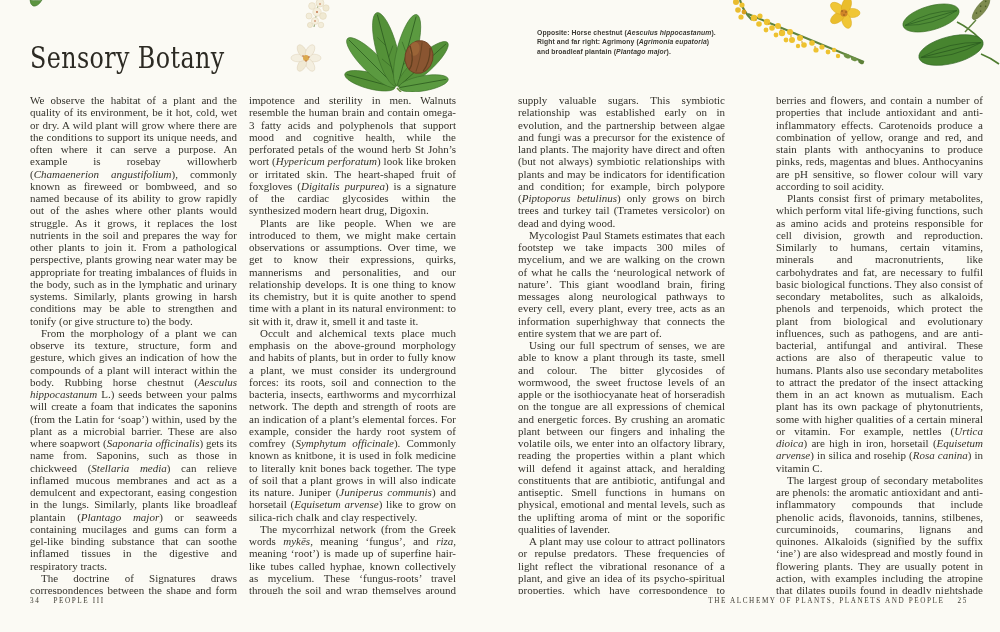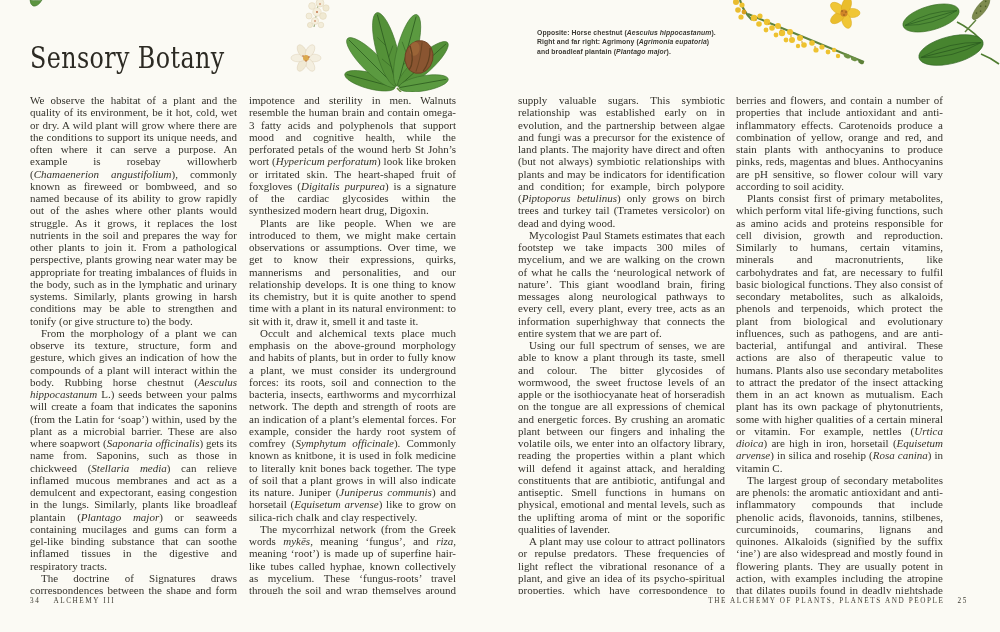--- a/index.html
+++ b/index.html
@@ -11,21 +11,21 @@
   .page-title{
     position:absolute;left:30px;top:22px;
     font-family:"DejaVu Serif",serif;font-size:29px;font-weight:500;
     color:#2c2a23;letter-spacing:.5px;white-space:nowrap;
     transform:scaleX(.82);transform-origin:left top;
   }
   .col{
     position:absolute;top:94px;width:207px;max-height:500px;overflow:hidden;
     font-size:11px;line-height:12.25px;text-align:justify;
   }
-  #col1{left:30px}#col2{left:249px}#col3{left:518px}#col4{left:736px}
+  #col1{left:30px}#col2{left:249px}#col3{left:518px}#col4{left:776px}
   .para{margin:0;}
   .para.ind{text-indent:11px;}
   .caption{
     position:absolute;left:537px;top:28px;width:250px;
     font-family:"Liberation Sans",sans-serif;font-size:6.8px;line-height:9.3px;
     font-weight:bold;color:#3c3a34;letter-spacing:.1px;
   }
   .footer{
     position:absolute;top:597px;font-size:7.2px;letter-spacing:1.6px;
     color:#3b392f;white-space:nowrap;
@@ -247,17 +247,17 @@
     <p class="para ind">Using our full spectrum of senses, we are able to know a plant through its taste, smell and colour. The bitter glycosides of wormwood, the sweet fructose levels of an apple or the isothiocyanate heat of horseradish on the tongue are all expressions of chemical and energetic forces. By crushing an aromatic plant between our fingers and inhaling the volatile oils, we enter into an olfactory library, reading the properties within a plant which will defend it against attack, and heralding constituents that are antibiotic, antifungal and antiseptic. Smell functions in humans on physical, emotional and mental levels, such as the uplifting aroma of mint or the soporific qualities of lavender.</p>
     <p class="para ind">A plant may use colour to attract pollinators or repulse predators. These frequencies of light reflect the vibrational resonance of a plant, and give an idea of its psycho-spiritual properties, which have correspondence to systems such as the chakras and planets. Colours are also indicators of phytonutrients. For example, chlorophyll is green, and contains a central atom of magnesium, so the greener the plant, the more chlorophyll – and therefore magnesium – it contains. Flavonoids (from the Latin for ‘yellow’) are responsible for the bright canvases of fruits,</p>
   </div>
 <div class="col" id="col4">
     <p class="para">berries and flowers, and contain a number of properties that include antioxidant and anti-inflammatory effects. Carotenoids produce a combination of yellow, orange and red, and stain plants with anthocyanins to produce pinks, reds, magentas and blues. Anthocyanins are pH sensitive, so flower colour will vary according to soil acidity.</p>
     <p class="para ind">Plants consist first of primary metabolites, which perform vital life-giving functions, such as amino acids and proteins responsible for cell division, growth and reproduction. Similarly to humans, certain vitamins, minerals and macronutrients, like carbohydrates and fat, are necessary to fulfil basic biological functions. They also consist of secondary metabolites, such as alkaloids, phenols and terpenoids, which protect the plant from biological and evolutionary influences, such as pathogens, and are anti-bacterial, antifungal and antiviral. These actions are also of therapeutic value to humans. Plants also use secondary metabolites to attract the predator of the insect attacking them in an act known as mutualism. Each plant has its own package of phytonutrients, some with higher qualities of a certain mineral or vitamin. For example, nettles (<i>Urtica dioica</i>) are high in iron, horsetail (<i>Equisetum arvense</i>) in silica and rosehip (<i>Rosa canina</i>) in vitamin C.</p>
     <p class="para ind">The largest group of secondary metabolites are phenols: the aromatic antioxidant and anti-inflammatory compounds that include phenolic acids, flavonoids, tannins, stilbenes, curcuminoids, coumarins, lignans and quinones. Alkaloids (signified by the suffix ‘ine’) are also widespread and mostly found in flowering plants. They are usually potent in action, with examples including the atropine that dilates pupils found in deadly nightshade (<i>Atropa belladonna</i>), the antimalarial quinine in cinchona (<i>Cinchona officinalis</i>) and the many sedative pain-killing opium alkaloids found in poppy (<i>Papaver somniferum</i>), including morphine and codeine.</p>
   </div>
 
 <div class="footer footer-left">
-  <span class="gap-r">34</span><span>ALCHEMY III</span>
+  <span class="gap-r">34</span><span>PEOPLE III</span>
 </div>
 <div class="footer footer-right">
   <span>THE ALCHEMY OF PLANTS, PLANETS AND PEOPLE</span><span class="gap-l">25</span>
 </div>
 
 </body></html>

